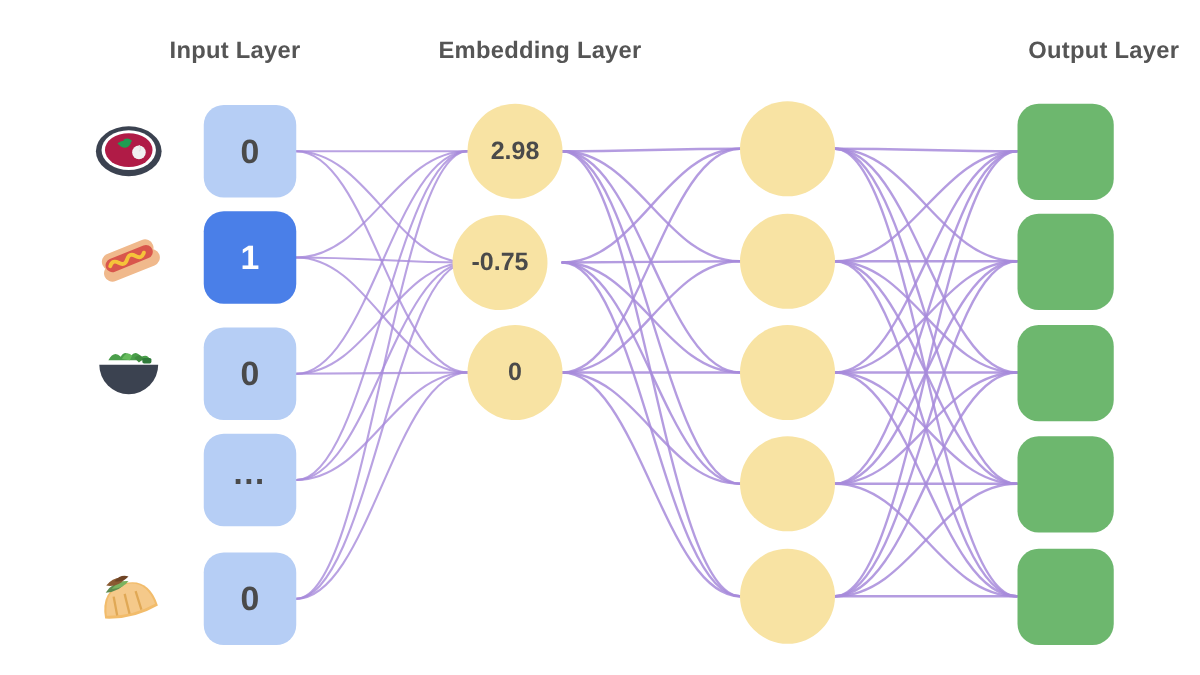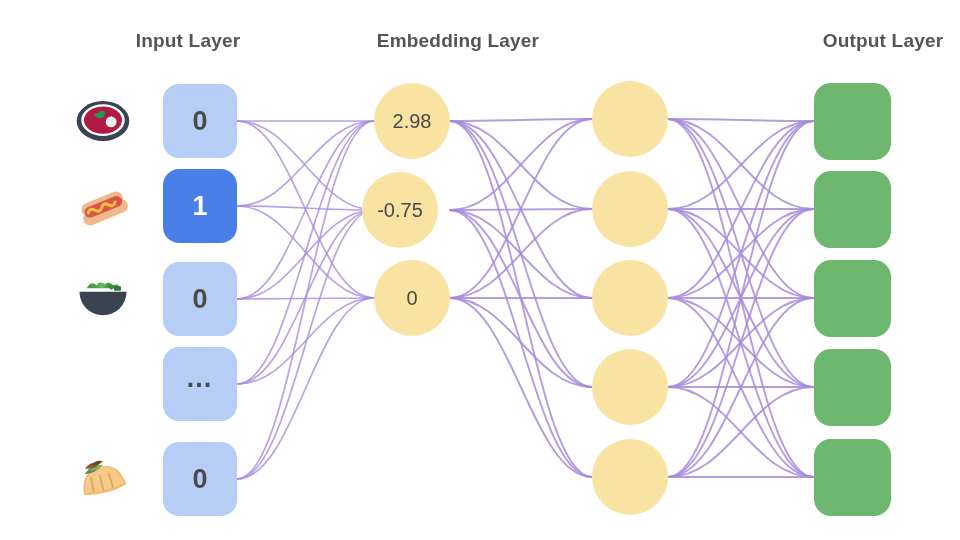--- a/index.html
+++ b/index.html
@@ -25,21 +25,21 @@
     font-family: "Liberation Sans", sans-serif;
     font-size: 19px;
     font-weight: bold;
     color: #555555;
     letter-spacing: 0.2px;
     white-space: nowrap;
     transform: translateX(-50%);
     text-align: center;
   }
   #title-input  { left: 188px; top: 30px; text-align: right; }
-  #title-embed  { left: 458px; top: 30px; }
+  #title-embed  { left: 432px; top: 30px; }
   #title-output { left: 855px; top: 30px; margin-left: 28px; }
 
   .edges-svg {
     position: absolute;
     left: 0;
     top: 0;
     width: 960px;
     height: 540px;
     pointer-events: none;
   }
@@ -80,21 +80,21 @@
     position: absolute;
     width: 76px;
     height: 76px;
     border-radius: 50%;
     background: #f8e3a3;
     display: flex;
     align-items: center;
     justify-content: center;
     font-family: "Liberation Sans", sans-serif;
     font-size: 20px;
-    font-weight: normal;
+    font-weight: bold;
     color: #4a4a4a;
   }
 
   .hidden-node {
     position: absolute;
     width: 76px;
     height: 76px;
     border-radius: 50%;
     background: #f8e3a3;
   }

